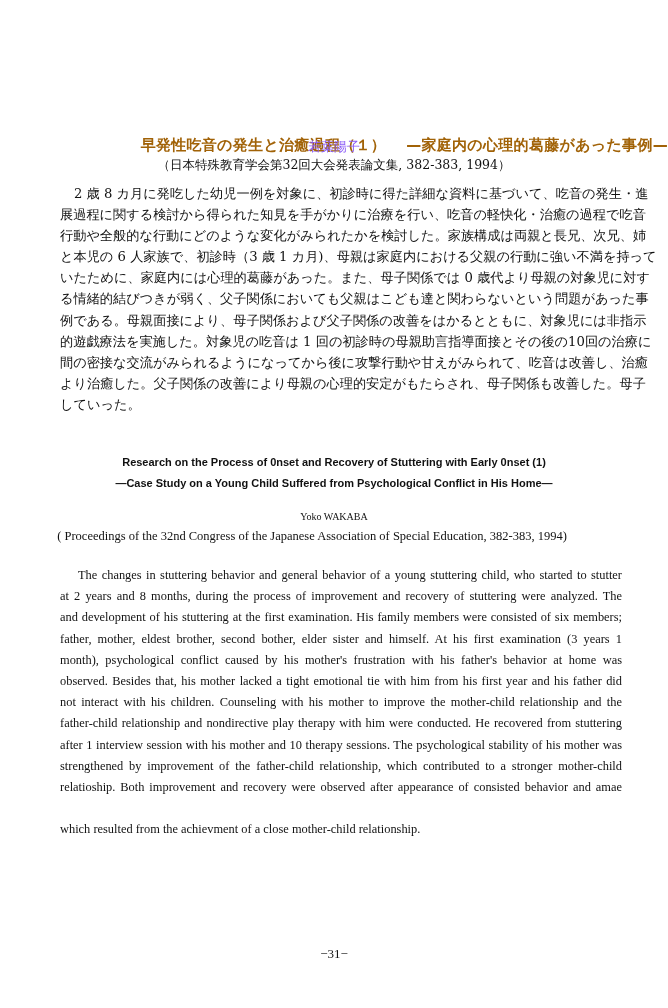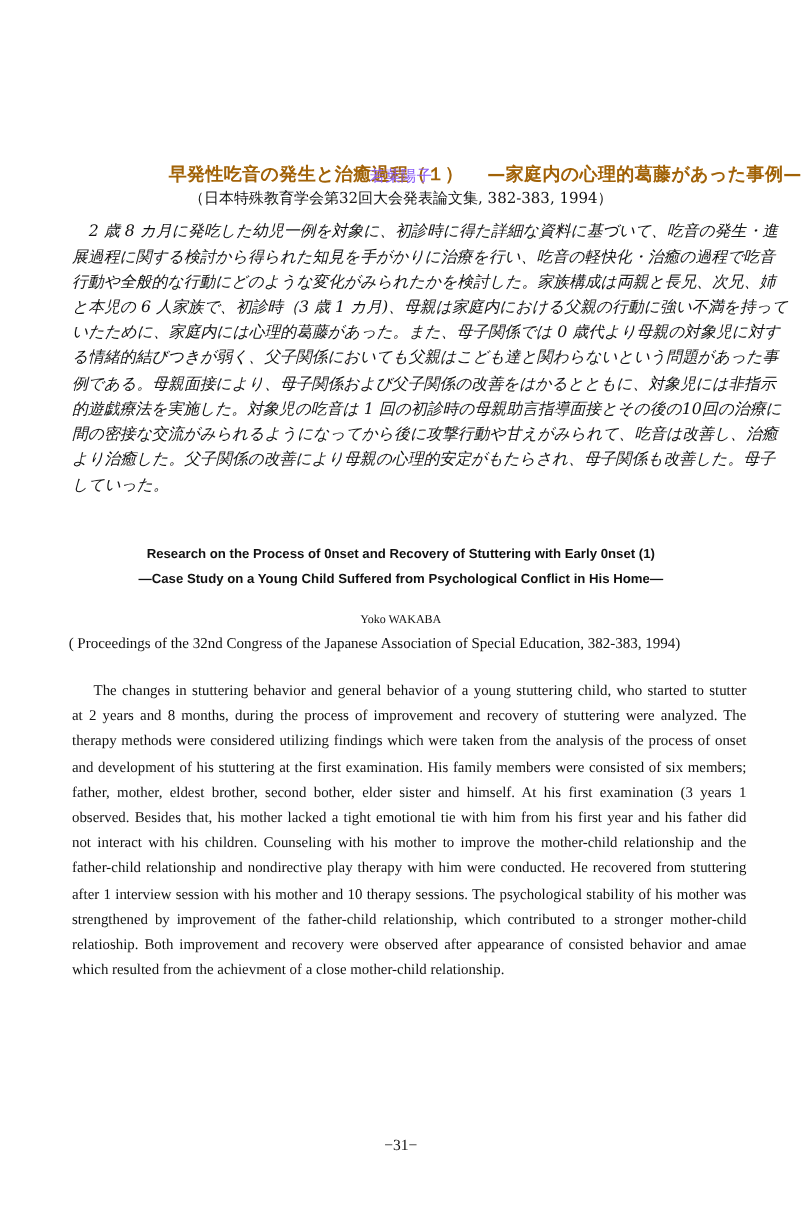--- a/index.html
+++ b/index.html
@@ -48,21 +48,20 @@
       left: 0; width: 668px;
       text-align: center;
       font-size: 12.5px;
       color: #111;
     }
     .jp-abstract {
       position: absolute;
       top: 183px;
       left: 60px;
       width: 562px;
-      font-style: italic;
     }
     .jp-line {
       height: 21.1px;
       line-height: 21.1px;
       font-size: 13.2px;
       white-space: nowrap;
       text-align: justify;
       text-align-last: justify;
       color: #111;
     }
@@ -109,21 +108,21 @@
     .en-line {
       height: 21.2px;
       line-height: 21.2px;
       font-size: 12.4px;
       white-space: nowrap;
       text-align: justify;
       text-align-last: justify;
       color: #111;
     }
     .en-line.first { padding-left: 18px; }
-    .en-line.last { text-align-last: left; }
+    .en-line.last { text-align-last: left; margin-top: 21px; }
 
     .page-number {
       position: absolute;
       top: 946px;
       left: 0; width: 668px;
       text-align: center;
       font-family: "Liberation Serif", serif;
       font-size: 13px;
       color: #111;
     }
@@ -156,23 +155,23 @@
   <div class="en-title">
     <div>Research on the Process of 0nset and Recovery of Stuttering with Early 0nset (1)</div>
     <div>—Case Study on a Young Child Suffered from Psychological Conflict in His Home—</div>
   </div>
   <div class="en-author">Yoko WAKABA</div>
   <div class="en-source">( Proceedings of the 32nd Congress of the Japanese Association of Special Education, 382-383, 1994)</div>
 
   <div class="en-abstract">
     <div class="en-line first">The changes in stuttering behavior and general behavior of a young stuttering child, who started to stutter</div>
     <div class="en-line">at 2 years and 8 months, during the process of improvement and recovery of stuttering were analyzed. The</div>
-    <div class="en-line">therapy methods were considered utilizing findings which were taken from the analysis of the process of onset</div>
     <div class="en-line">and development of his stuttering at the first examination. His family members were consisted of six members;</div>
     <div class="en-line">father, mother, eldest brother, second bother, elder sister and himself. At his first examination (3 years 1</div>
+    <div class="en-line">month), psychological conflict caused by his mother's frustration with his father's behavior at home was</div>
     <div class="en-line">observed. Besides that, his mother lacked a tight emotional tie with him from his first year and his father did</div>
     <div class="en-line">not interact with his children. Counseling with his mother to improve the mother-child relationship and the</div>
     <div class="en-line">father-child relationship and nondirective play therapy with him were conducted. He recovered from stuttering</div>
     <div class="en-line">after 1 interview session with his mother and 10 therapy sessions. The psychological stability of his mother was</div>
     <div class="en-line">strengthened by improvement of the father-child relationship, which contributed to a stronger mother-child</div>
     <div class="en-line">relatioship. Both improvement and recovery were observed after appearance of consisted behavior and amae</div>
     <div class="en-line last">which resulted from the achievment of a close mother-child relationship.</div>
   </div>
 
   <div class="page-number">−31−</div>

